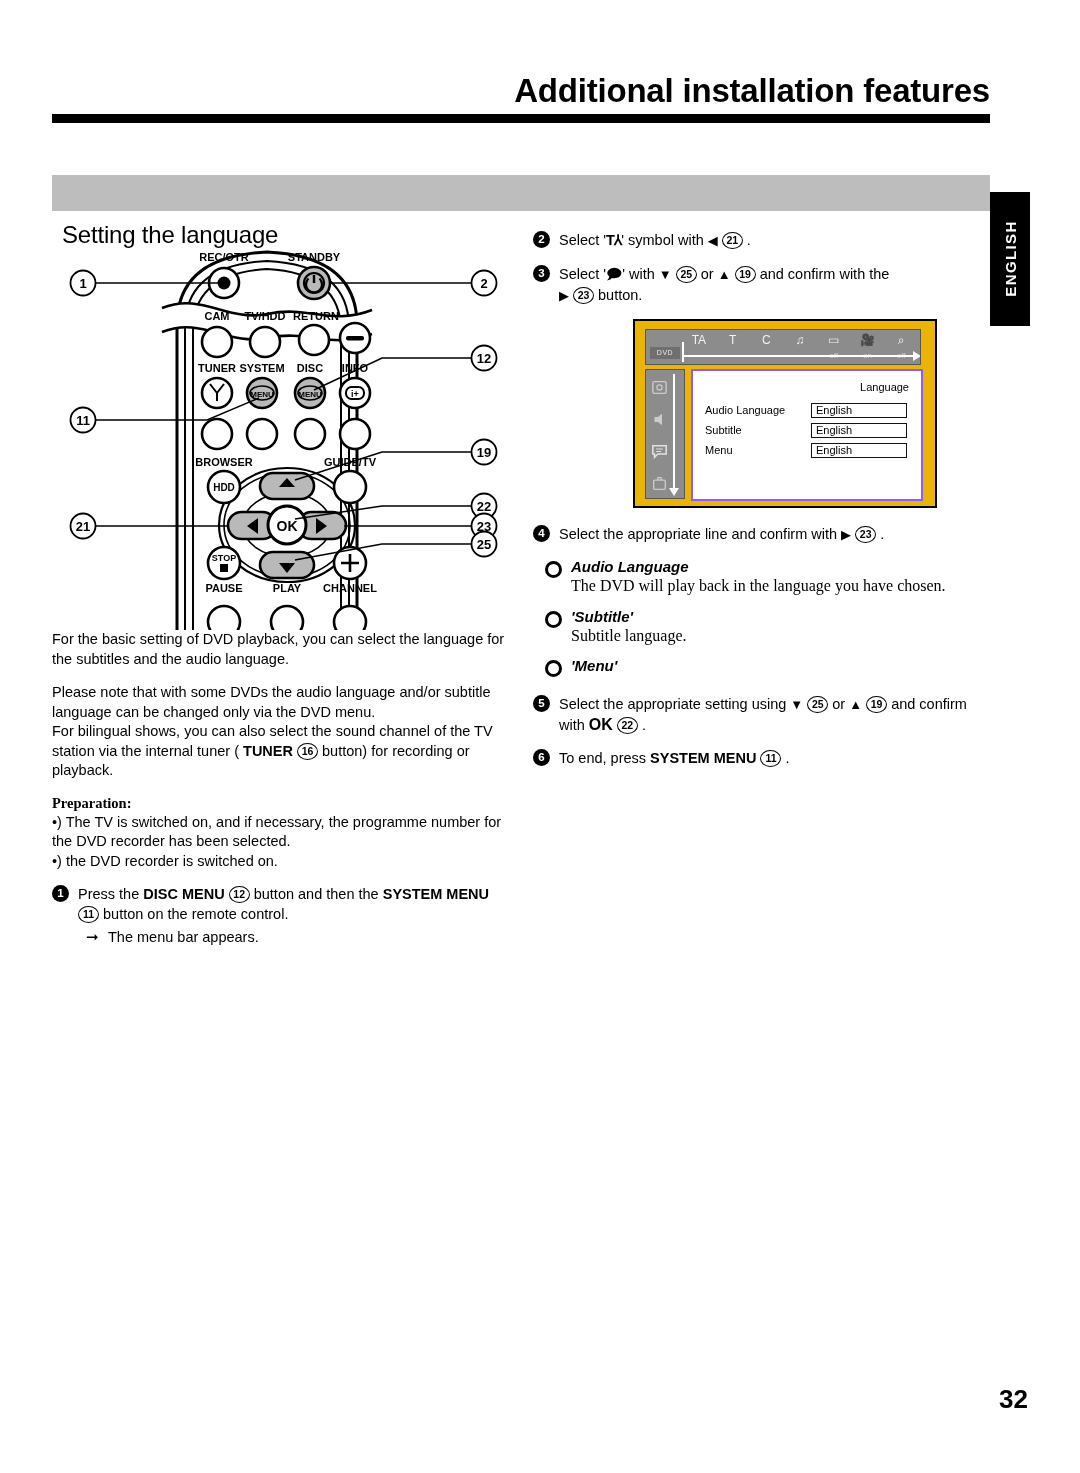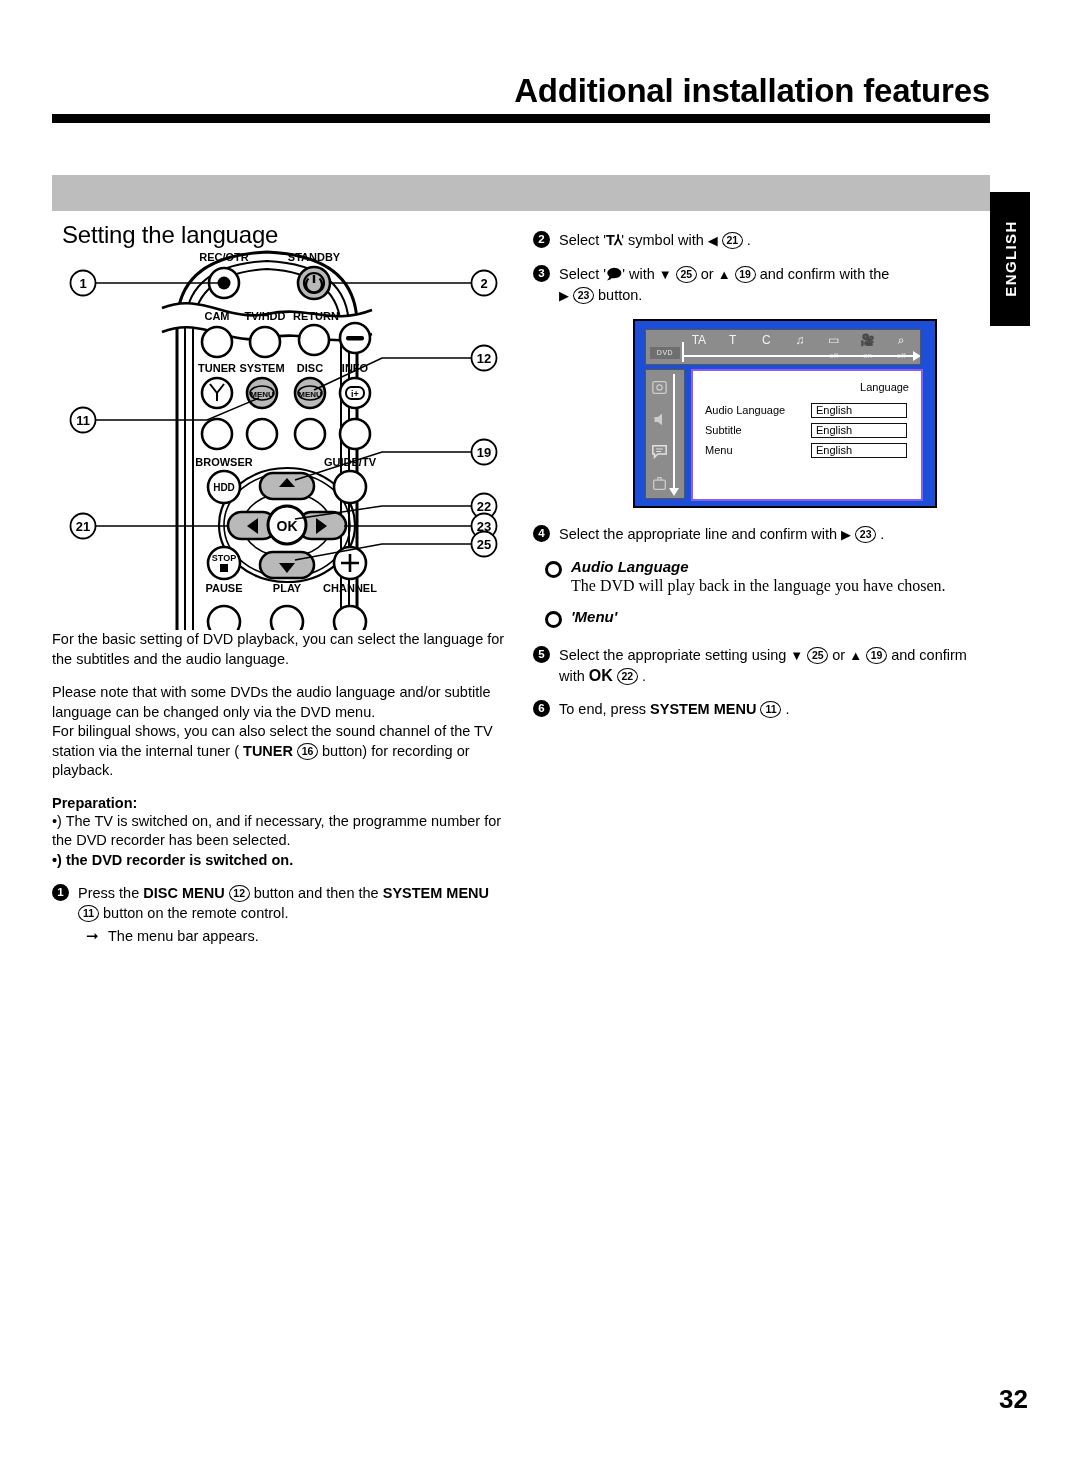--- a/index.html
+++ b/index.html
@@ -51,21 +51,21 @@
   .col-left{position:absolute; left:52px; top:230px; width:460px;}
   .col-right{position:absolute; left:533px; top:230px; width:455px;}
 
   
   .remote-wrap{position:relative; width:460px; height:400px;}
   .remote-wrap svg{display:block;}
 
   
   .ptext{font-size:14.5px; line-height:19.5px; margin:0 0 14px 0;}
   .ptext.tight{margin-bottom:0;}
-  .prep-head{font-size:14.5px; font-weight:bold; margin:0 0 1px 0;}
+  .prep-head{font-size:14.5px; font-weight:bold; margin:0 0 1px 0;font-family:Liberation Serif, serif;}
   .bullet-line{font-size:14.5px; line-height:19.5px; margin:0;}
 
   .step{position:relative; padding-left:26px; font-size:14.5px; line-height:20px; margin:0 0 13px 0;}
   .step .num{
     position:absolute; left:0; top:1px;
     width:17px;height:17px;border-radius:50%;
     background:#000;color:#fff;
     font-size:11.5px;font-weight:bold;
     text-align:center;line-height:17px;
   }
@@ -91,21 +91,21 @@
     border:3.2px solid #000;
   }
   .opt-title{font-size:15px;font-weight:bold;font-style:italic;margin:0;}
   .opt-body{font-size:16px;line-height:19.5px;margin:1px 0 0 0;font-family:Liberation Serif, serif;}
 
   
   .osd{
     position:relative;
     width:300px;height:185px;
     border:2px solid #000;
-    background:#1d4ed8;
+    background:#eab308;
     margin:12px 0 0 100px;
   }
   .osd-menubar{
     position:absolute;left:10px;top:8px;width:274px;height:34px;
     background:#8c8c8c;
     border:1px solid #555;
     overflow:hidden;
   }
   .osd-menubar .dvdtag{
     position:absolute;left:4px;top:17px;width:30px;height:12px;
@@ -347,21 +347,21 @@
         </g>
       </svg>
     </div>
 
     <p class="ptext">For the basic setting of DVD playback, you can select the language for the subtitles and the audio language.</p>
     <p class="ptext tight">Please note that with some DVDs the audio language and/or subtitle language can be changed only via the DVD menu.</p>
     <p class="ptext"><span>For bilingual shows, you can also select the sound channel of the TV station via the internal tuner ( </span><b class="kb">TUNER</b> <span class="ref">16</span><span> button) for recording or playback.</span></p>
 
     <p class="prep-head">Preparation:</p>
     <p class="bullet-line">•) The TV is switched on, and if necessary, the programme number for the DVD recorder has been selected.</p>
-    <p class="bullet-line" style="margin-bottom:13px;font-weight:bold;">•) the DVD recorder is switched on.</p>
+    <p class="bullet-line" style="margin-bottom:13px;">•) the DVD recorder is switched on.</p>
 
     <div class="step">
       <span class="num">1</span>
       <span>Press the </span><b class="kb">DISC MENU</b> <span class="ref">12</span><span> button and then the </span><b class="kb">SYSTEM MENU</b> <span class="ref">11</span><span> button on the remote control.</span>
       <div class="sub-arrow">
         <span class="arr">➞</span>
         <span>The menu bar appears.</span>
       </div>
     </div>
   </div>
@@ -444,20 +444,25 @@
       <span class="num">4</span>
       <span>Select the appropriate line and confirm with </span><span class="dirglyph">▶</span> <span class="ref">23</span> <span>.</span>
     </div>
 
     <div class="opt">
       <span class="ring"></span>
       <p class="opt-title">Audio Language</p>
       <p class="opt-body">The DVD will play back in the language you have chosen.</p>
     </div>
 
+    <div class="opt">
+      <span class="ring"></span>
+      <p class="opt-title">'Subtitle'</p>
+      <p class="opt-body">Subtitle language.</p>
+    </div>
 
     <div class="opt">
       <span class="ring"></span>
       <p class="opt-title">'Menu'</p>
     </div>
 
     <div class="step" style="margin-top:20px;">
       <span class="num">5</span>
       <span>Select the appropriate setting using </span><span class="dirglyph">▼</span> <span class="ref">25</span><span> or </span><span class="dirglyph">▲</span> <span class="ref">19</span><span> and confirm with </span><b class="kb" style="font-size:16px;">OK</b> <span class="ref">22</span> <span>.</span>
     </div>

